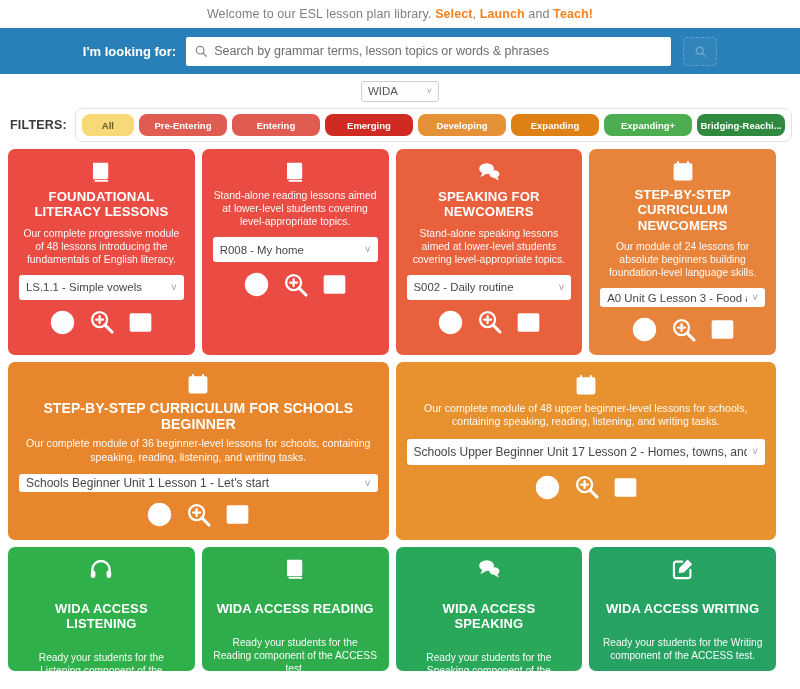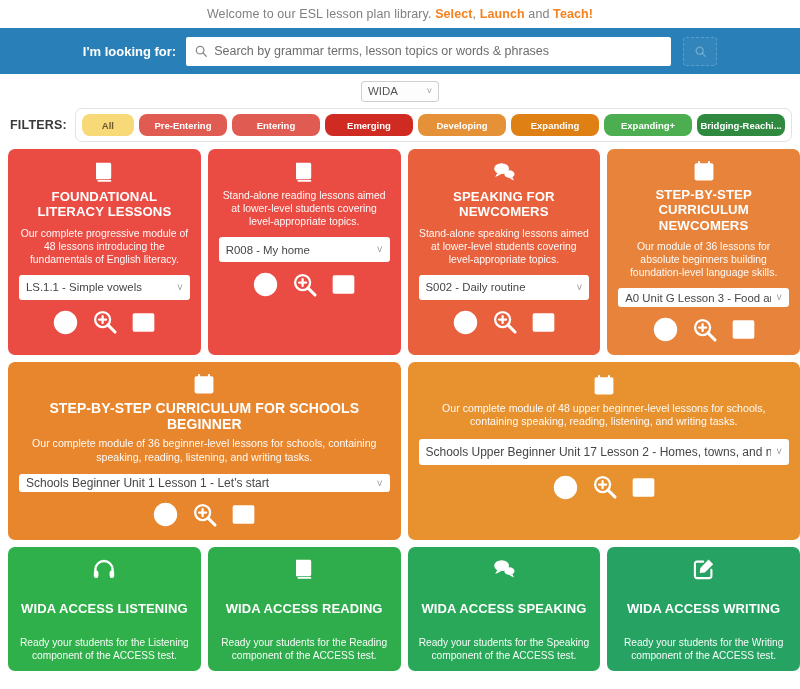--- a/index.html
+++ b/index.html
@@ -107,21 +107,21 @@
   .pill {
     height: 22px; border-radius: 8px;
     display: flex; align-items: center; justify-content: center;
     color: #ffffff; font-size: 9.5px; font-weight: bold;
     cursor: pointer; overflow: hidden; white-space: nowrap;
     padding: 0 4px;
   }
   .pill.all { color: #6a5a2a; }
 
   
-  .cards { padding: 7px 0 0 8px; }
+  .cards { padding: 7px 24px 0 8px; }
   .card-row { display: flex; gap: 7px; margin-bottom: 7px; }
   .card {
     border-radius: 7px;
     color: #ffffff;
     padding: 10px 11px 12px 11px;
     display: flex; flex-direction: column; align-items: center;
     text-align: center;
     overflow: hidden;
   }
   .card.q { flex: 1 1 0; min-width: 0; height: 206px; }
@@ -373,21 +373,21 @@
                 <rect x="10.8" y="11.1" width="2.3" height="2.2"></rect>
                 <rect x="16.1" y="11.1" width="2.3" height="2.2"></rect>
                 <rect x="5.5" y="15.3" width="2.3" height="2.2"></rect>
                 <rect x="10.8" y="15.3" width="2.3" height="2.2"></rect>
                 <rect x="16.1" y="15.3" width="2.3" height="2.2"></rect>
               </g>
             </svg>
           </span>
         </div>
         <div class="card-title">STEP-BY-STEP CURRICULUM NEWCOMERS</div>
-        <div class="card-desc">Our module of 36 lessons for absolute beginners building foundation-level language skills.</div>
+        <div class="card-desc">Our module of 24 lessons for absolute beginners building foundation-level language skills.</div>
         <div class="lesson-select">
           <span class="txt">A0 Unit G Lesson 3 - Food and d</span>
           <span class="caret2">˅</span>
         </div>
         <div class="actions">
           <span class="act play"><span><svg viewBox="0 0 24 24" fill="none">
                 <circle cx="12" cy="12" r="10.4" fill="currentColor"></circle>
                 <path d="M9.6 7.6l7.1 4.4-7.1 4.4z" fill="#ffffff"></path>
               </svg></span></span>
           <span class="act zoom"><span><svg viewBox="0 0 26 26" fill="none" stroke="currentColor" stroke-width="2.3" stroke-linecap="round">

